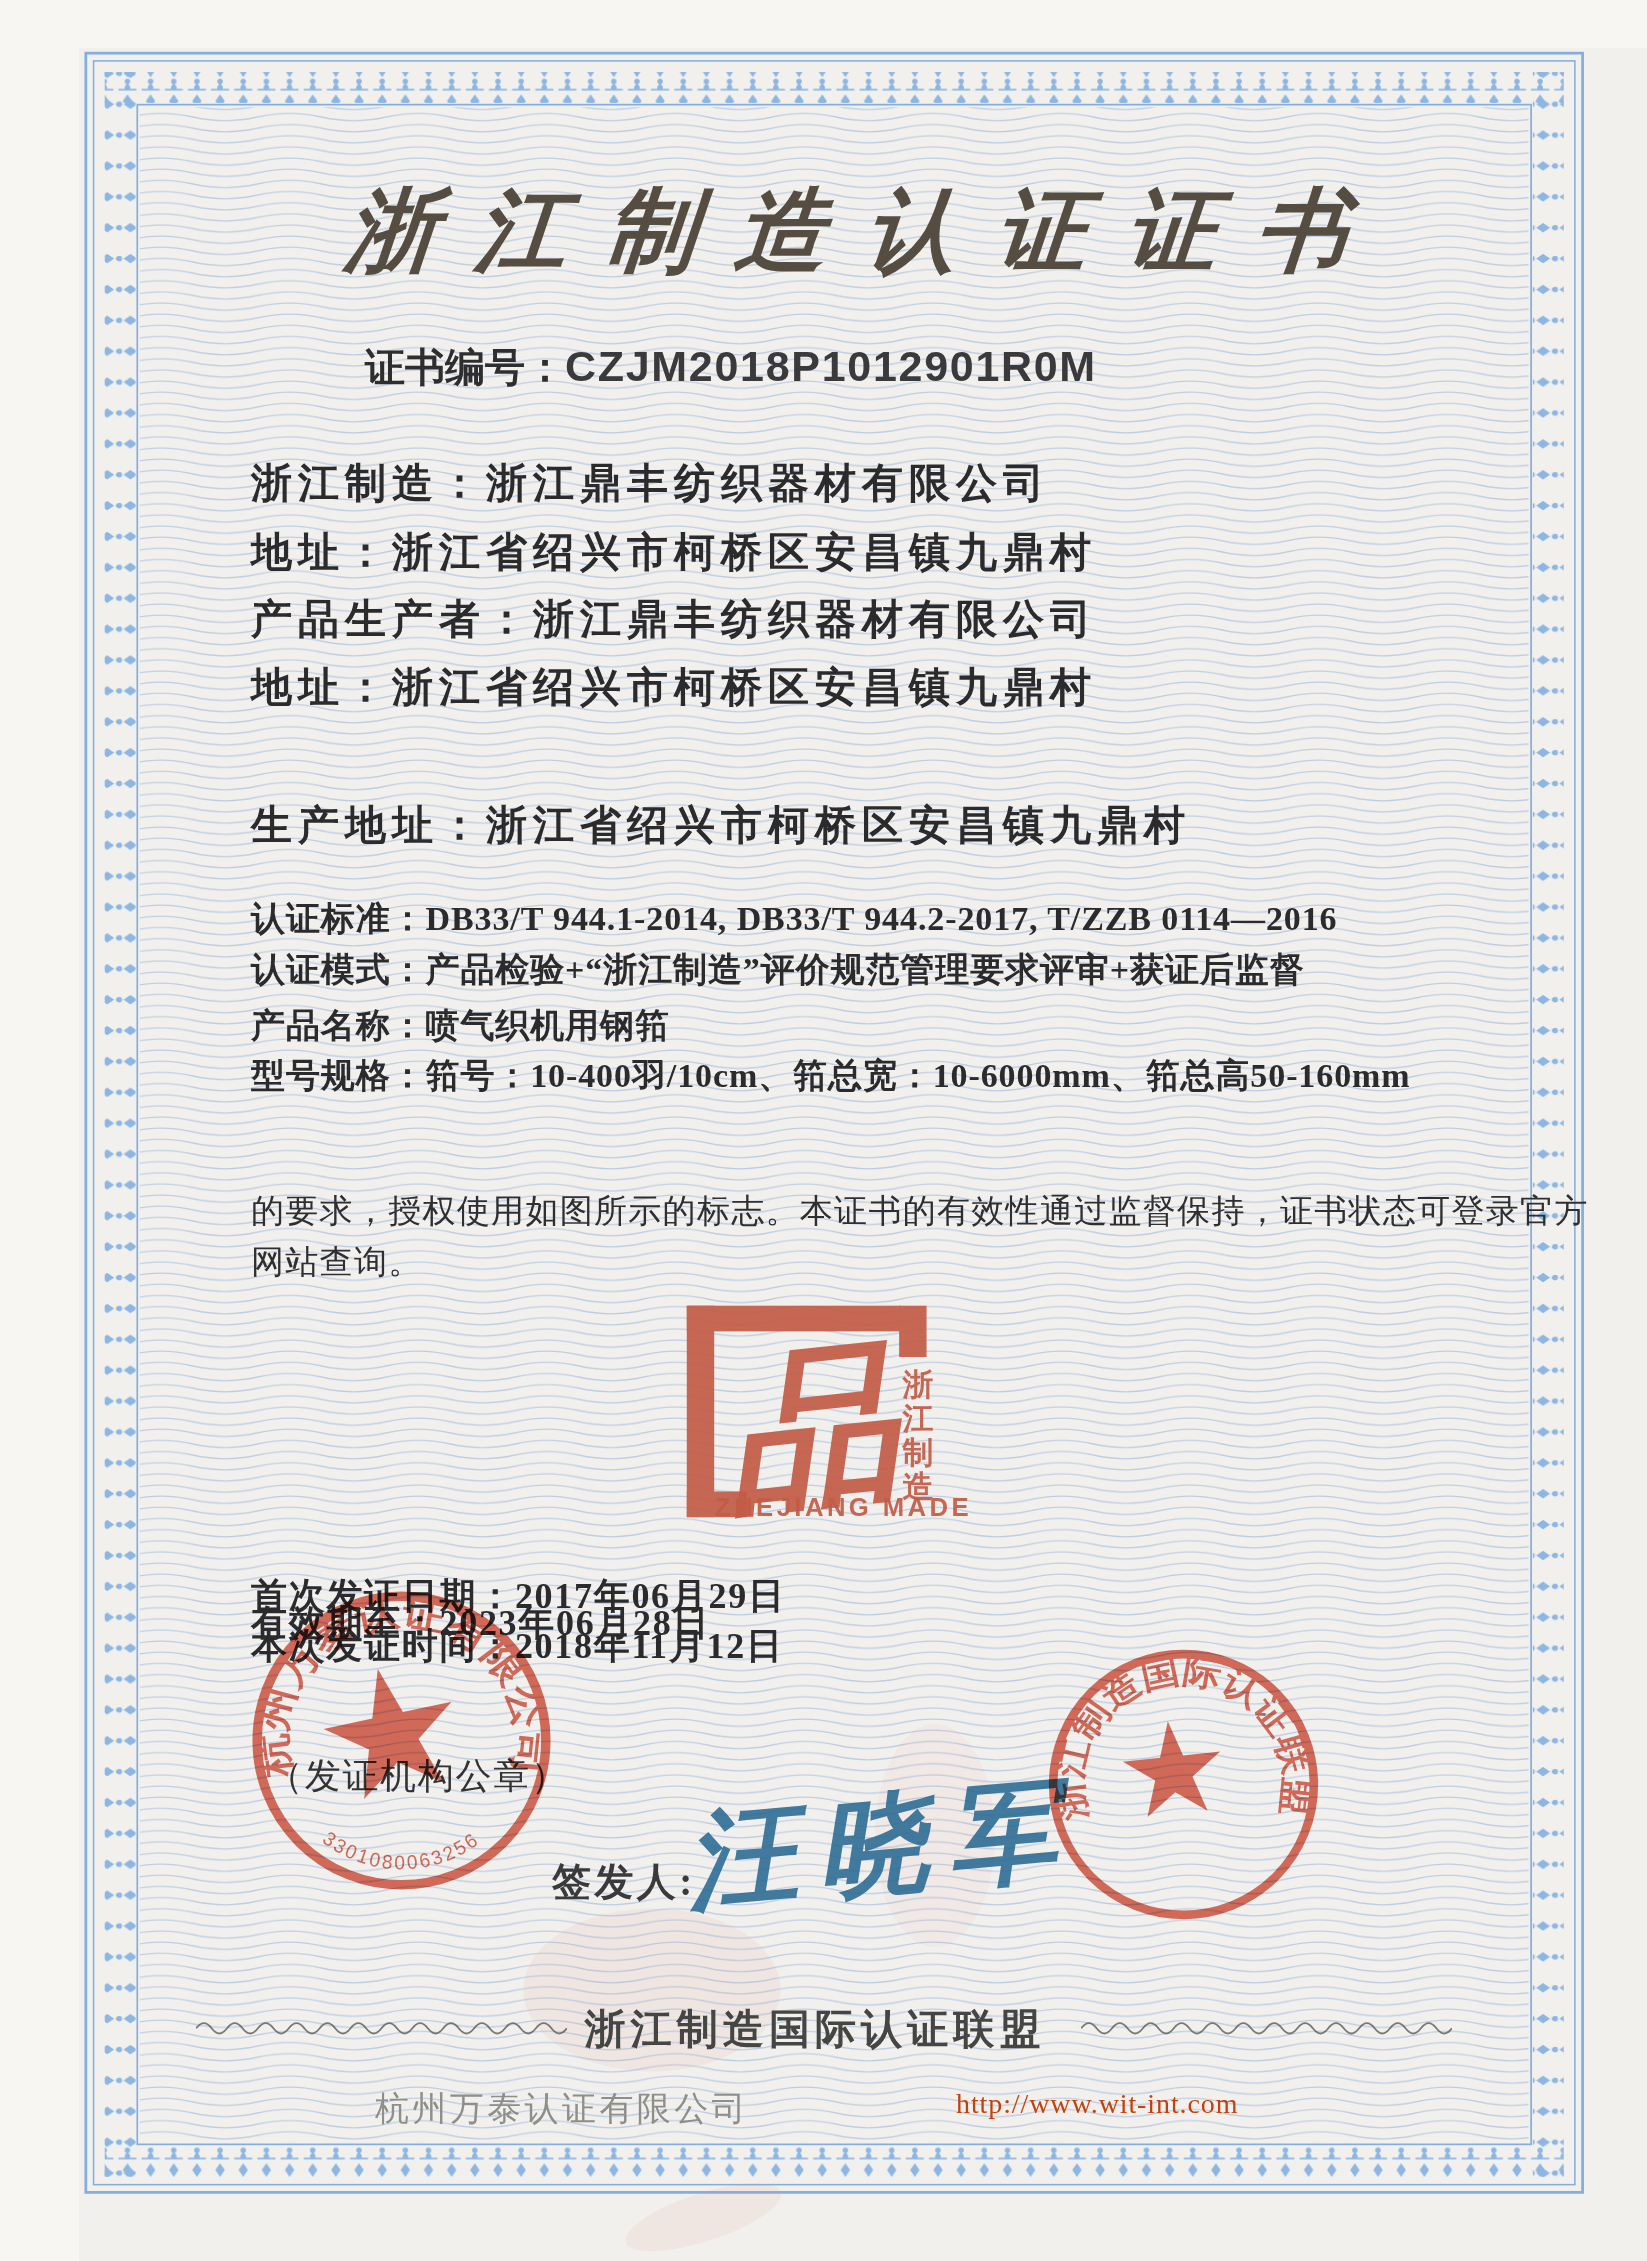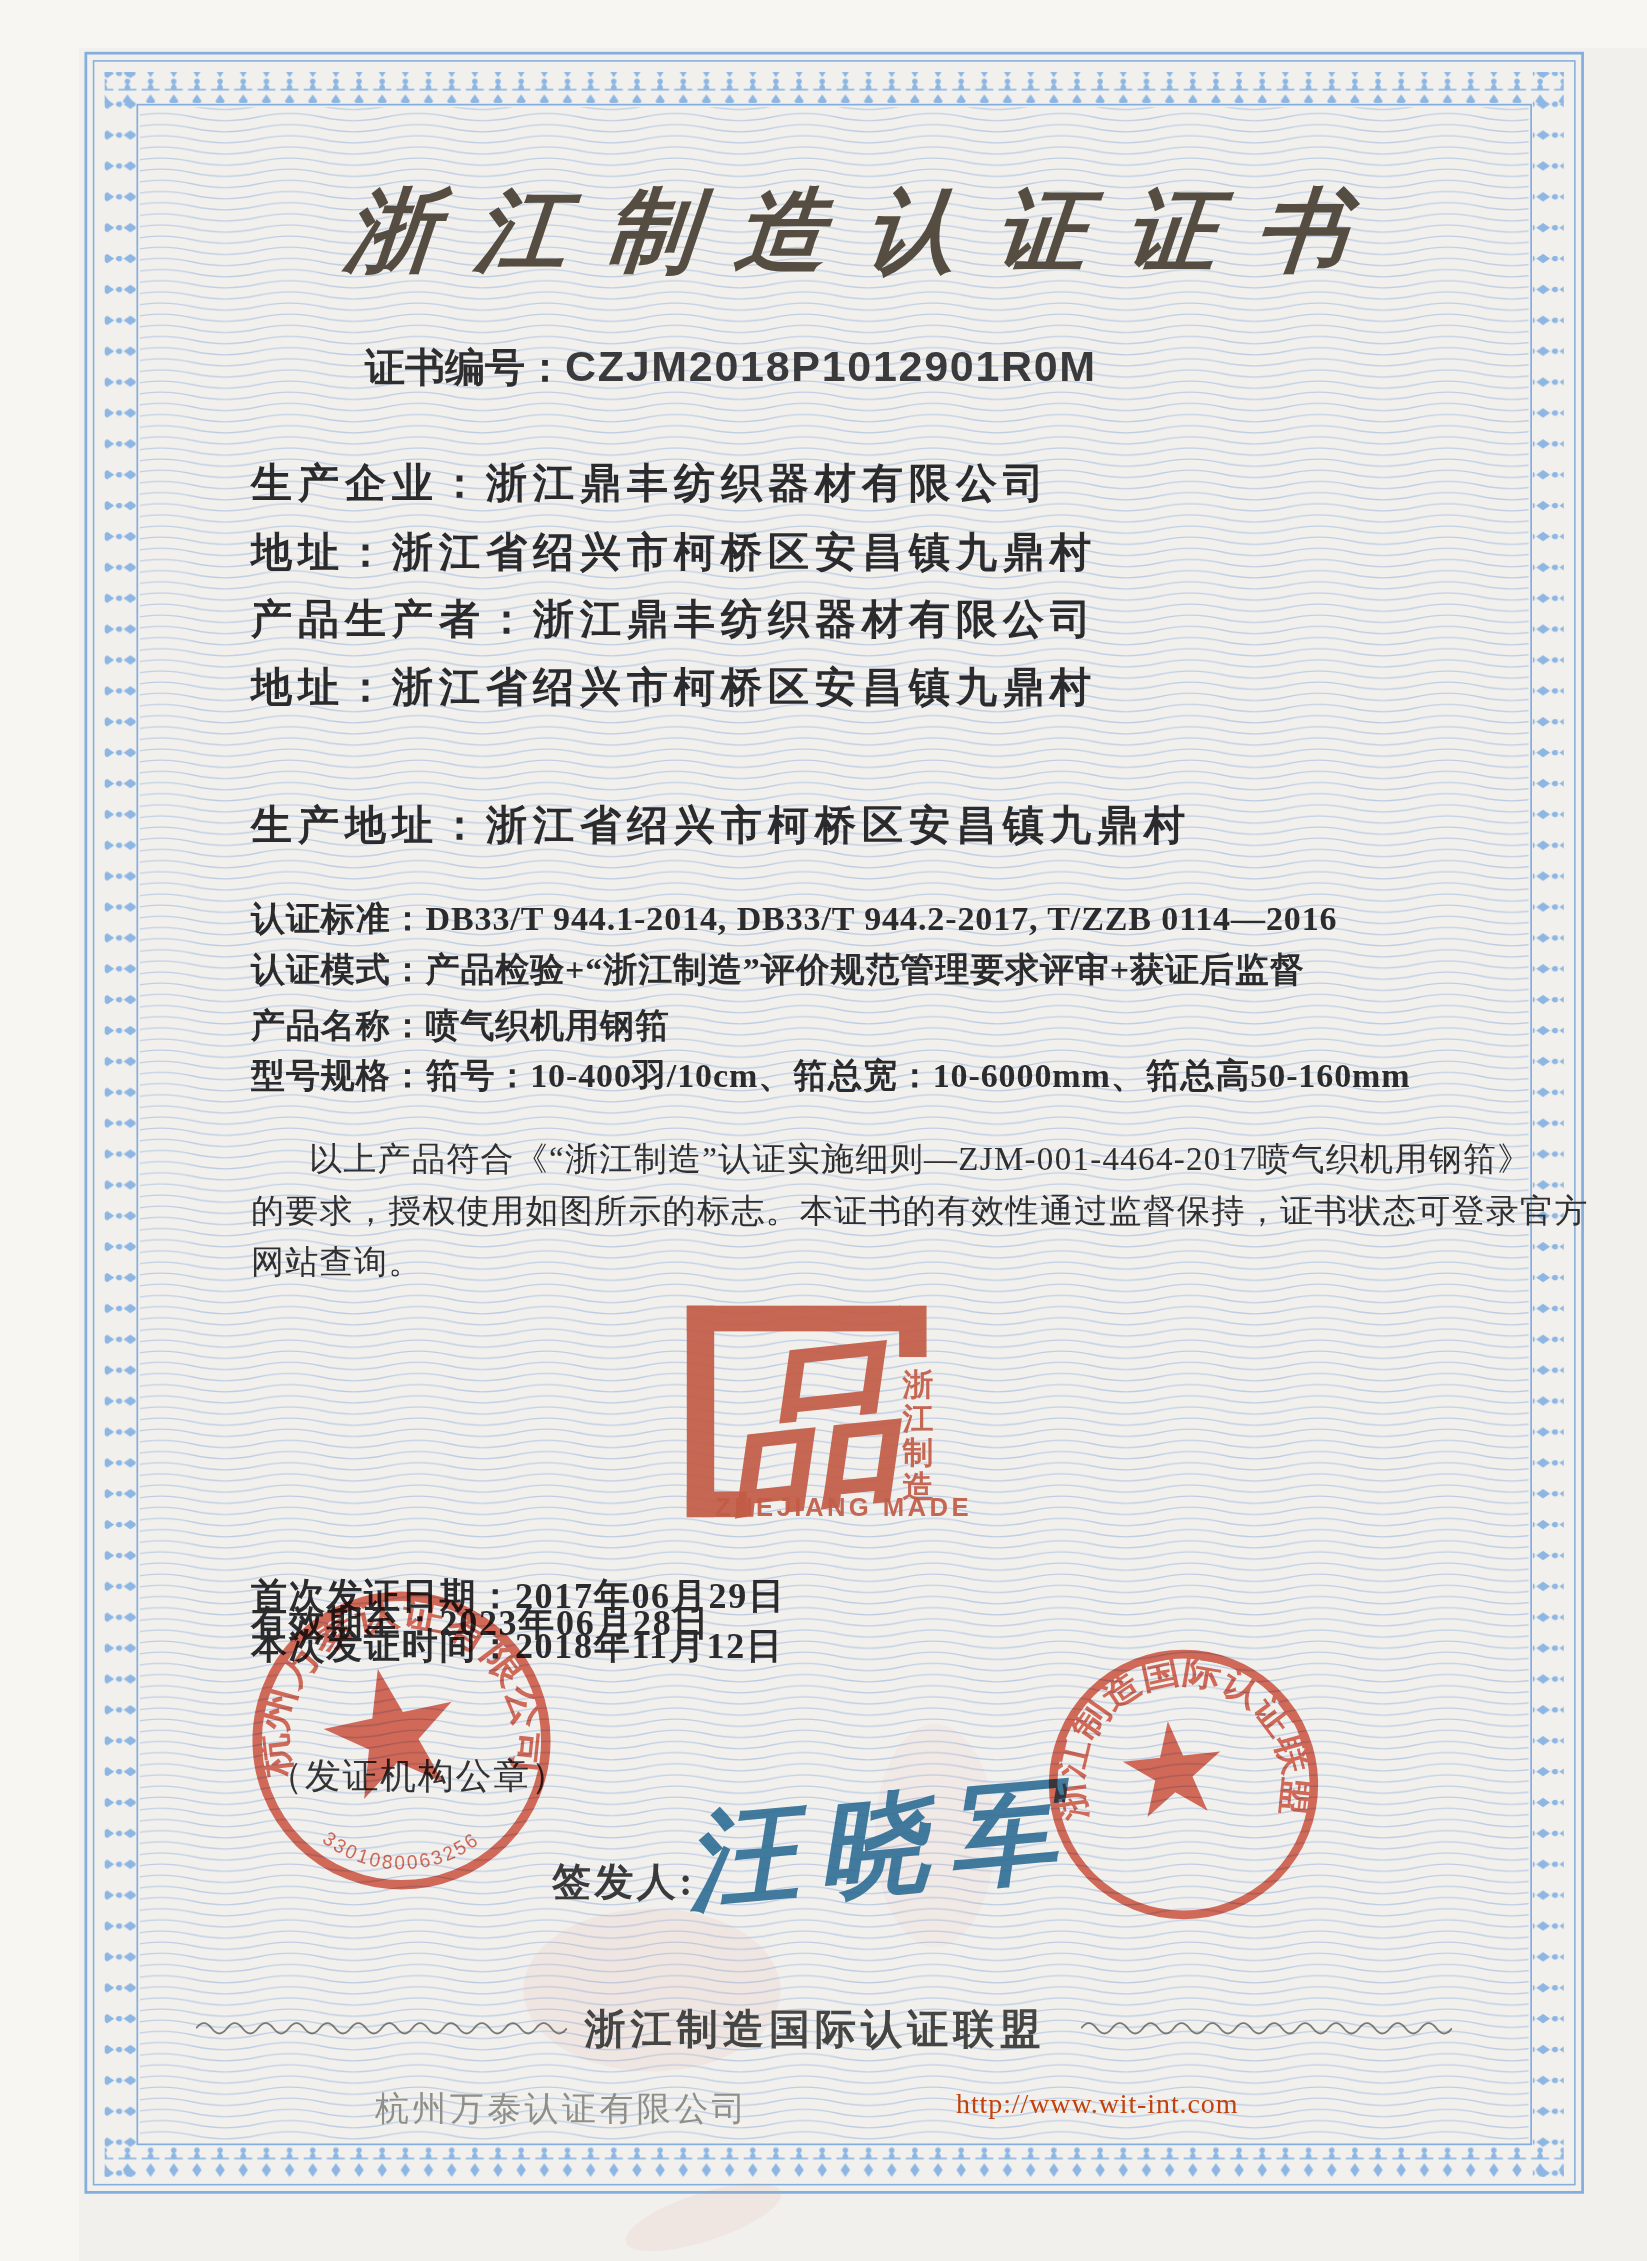--- a/index.html
+++ b/index.html
@@ -83,32 +83,31 @@
   </svg>
 
   <div class="layer">
 
     <div class="abs title" style="left:866px;top:170px;">浙江制造认证证书</div>
 
     <div class="abs certline" style="left:365px;top:340px;">
       <span>证书编号：</span><span class="num">CZJM2018P1012901R0M</span>
     </div>
 
-    <div class="abs fld" style="left:251px;top:456px;"><span>生产企业：</span><span>浙江鼎丰纺织器材有限公司</span></div>
+    <div class="abs fld" style="left:251px;top:456px;"><span>浙江制造：</span><span>浙江鼎丰纺织器材有限公司</span></div>
     <div class="abs fld" style="left:251px;top:525px;"><span>地址：</span><span>浙江省绍兴市柯桥区安昌镇九鼎村</span></div>
     <div class="abs fld" style="left:251px;top:592px;"><span>产品生产者：</span><span>浙江鼎丰纺织器材有限公司</span></div>
     <div class="abs fld" style="left:251px;top:660px;"><span>地址：</span><span>浙江省绍兴市柯桥区安昌镇九鼎村</span></div>
     <div class="abs fld" style="left:251px;top:798px;"><span>生产地址：</span><span>浙江省绍兴市柯桥区安昌镇九鼎村</span></div>
 
     <div class="abs spec" style="left:251px;top:896px;"><span>认证标准：</span><span>DB33/T 944.1-2014, DB33/T 944.2-2017, T/ZZB 0114—2016</span></div>
     <div class="abs spec" style="left:251px;top:947px;"><span>认证模式：</span><span>产品检验+“浙江制造”评价规范管理要求评审+获证后监督</span></div>
     <div class="abs spec" style="left:251px;top:1003px;"><span>产品名称：</span><span>喷气织机用钢筘</span></div>
     <div class="abs spec" style="left:251px;top:1053px;"><span>型号规格：</span><span>筘号：10-400羽/10cm、筘总宽：10-6000mm、筘总高50-160mm</span></div>
 
-    <div class="abs stmt" style="left:309px;top:1137px;">以上产品符合《“浙江制造”认证实施细则—ZJM-001-4464-2017喷气织机用钢筘》</div>
     <div class="abs stmt" style="left:251px;top:1189px;">的要求，授权使用如图所示的标志。本证书的有效性通过监督保持，证书状态可登录官方</div>
     <div class="abs stmt" style="left:251px;top:1240px;">网站查询。</div>
 
     <div class="abs date" style="left:251px;top:1572px;"><span>首次发证日期：</span><span>2017年06月29日</span></div>
     <div class="abs date" style="left:251px;top:1622px;"><span>本次发证时间：</span><span>2018年11月12日</span></div>
     <div class="abs date" style="left:251px;top:1599px;"><span>有效期至：</span><span>2023年06月28日</span></div>
 
     <div class="abs note" style="left:251px;top:1752px;">（发证机构公章）</div>
 
     <div class="abs issuer" style="left:552px;top:1855px;">签发人:</div>

